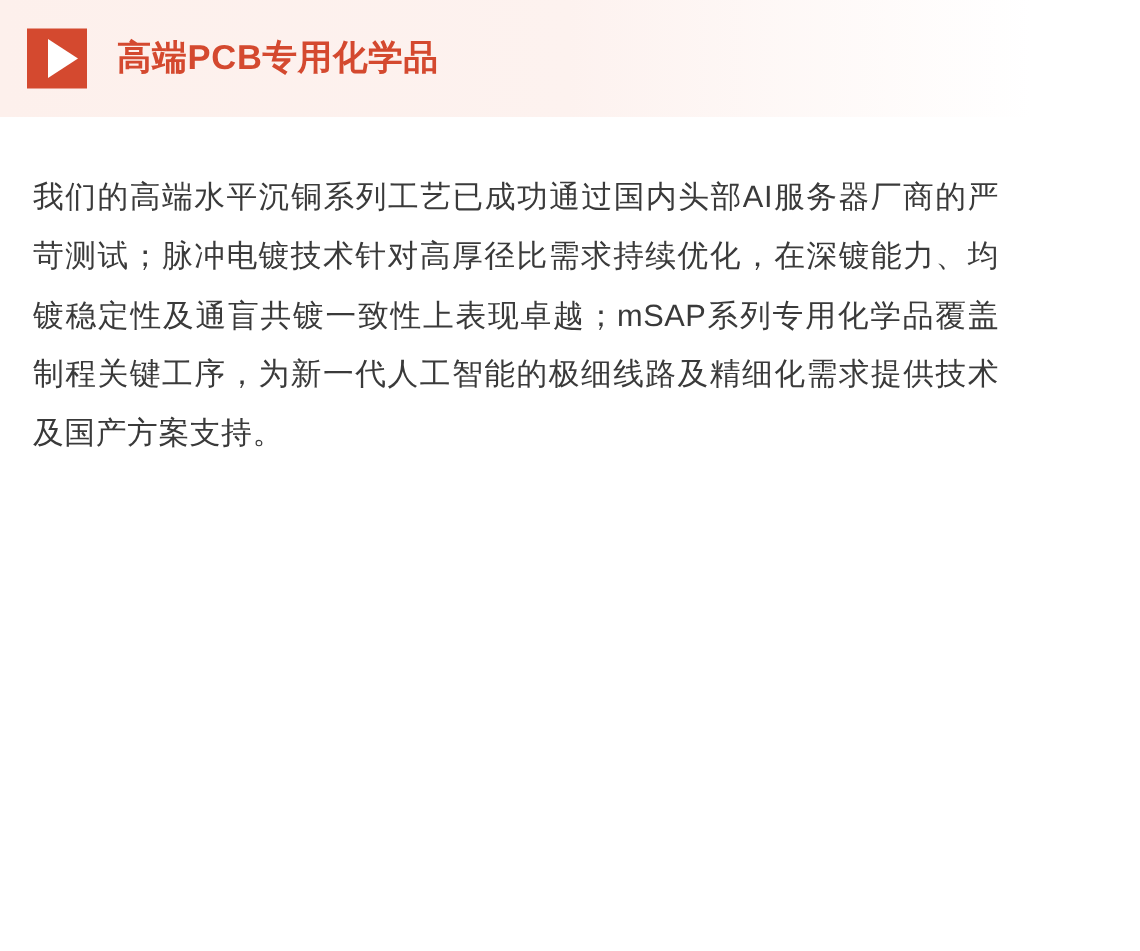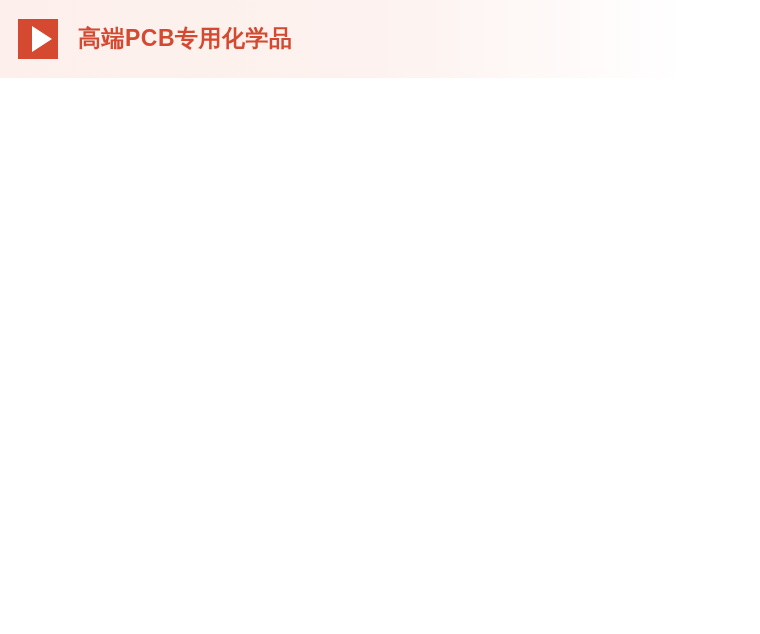--- a/index.html
+++ b/index.html
@@ -90,15 +90,16 @@
 
   <div class="header">
     <div class="header-marker">
       <div class="block"></div>
       <div class="tri"></div>
     </div>
     <div class="header-title">高端PCB专用化学品</div>
   </div>
 
   <div class="content">
+    <p class="para">我们的高端水平沉铜系列工艺已成功通过国内头部AI服务器厂商的严苛测试；脉冲电镀技术针对高厚径比需求持续优化，在深镀能力、均镀稳定性及通盲共镀一致性上表现卓越；mSAP系列专用化学品覆盖制程关键工序，为新一代人工智能的极细线路及精细化需求提供技术及国产方案支持。</p>
   </div>
 
 </div>
 
 </body></html>

